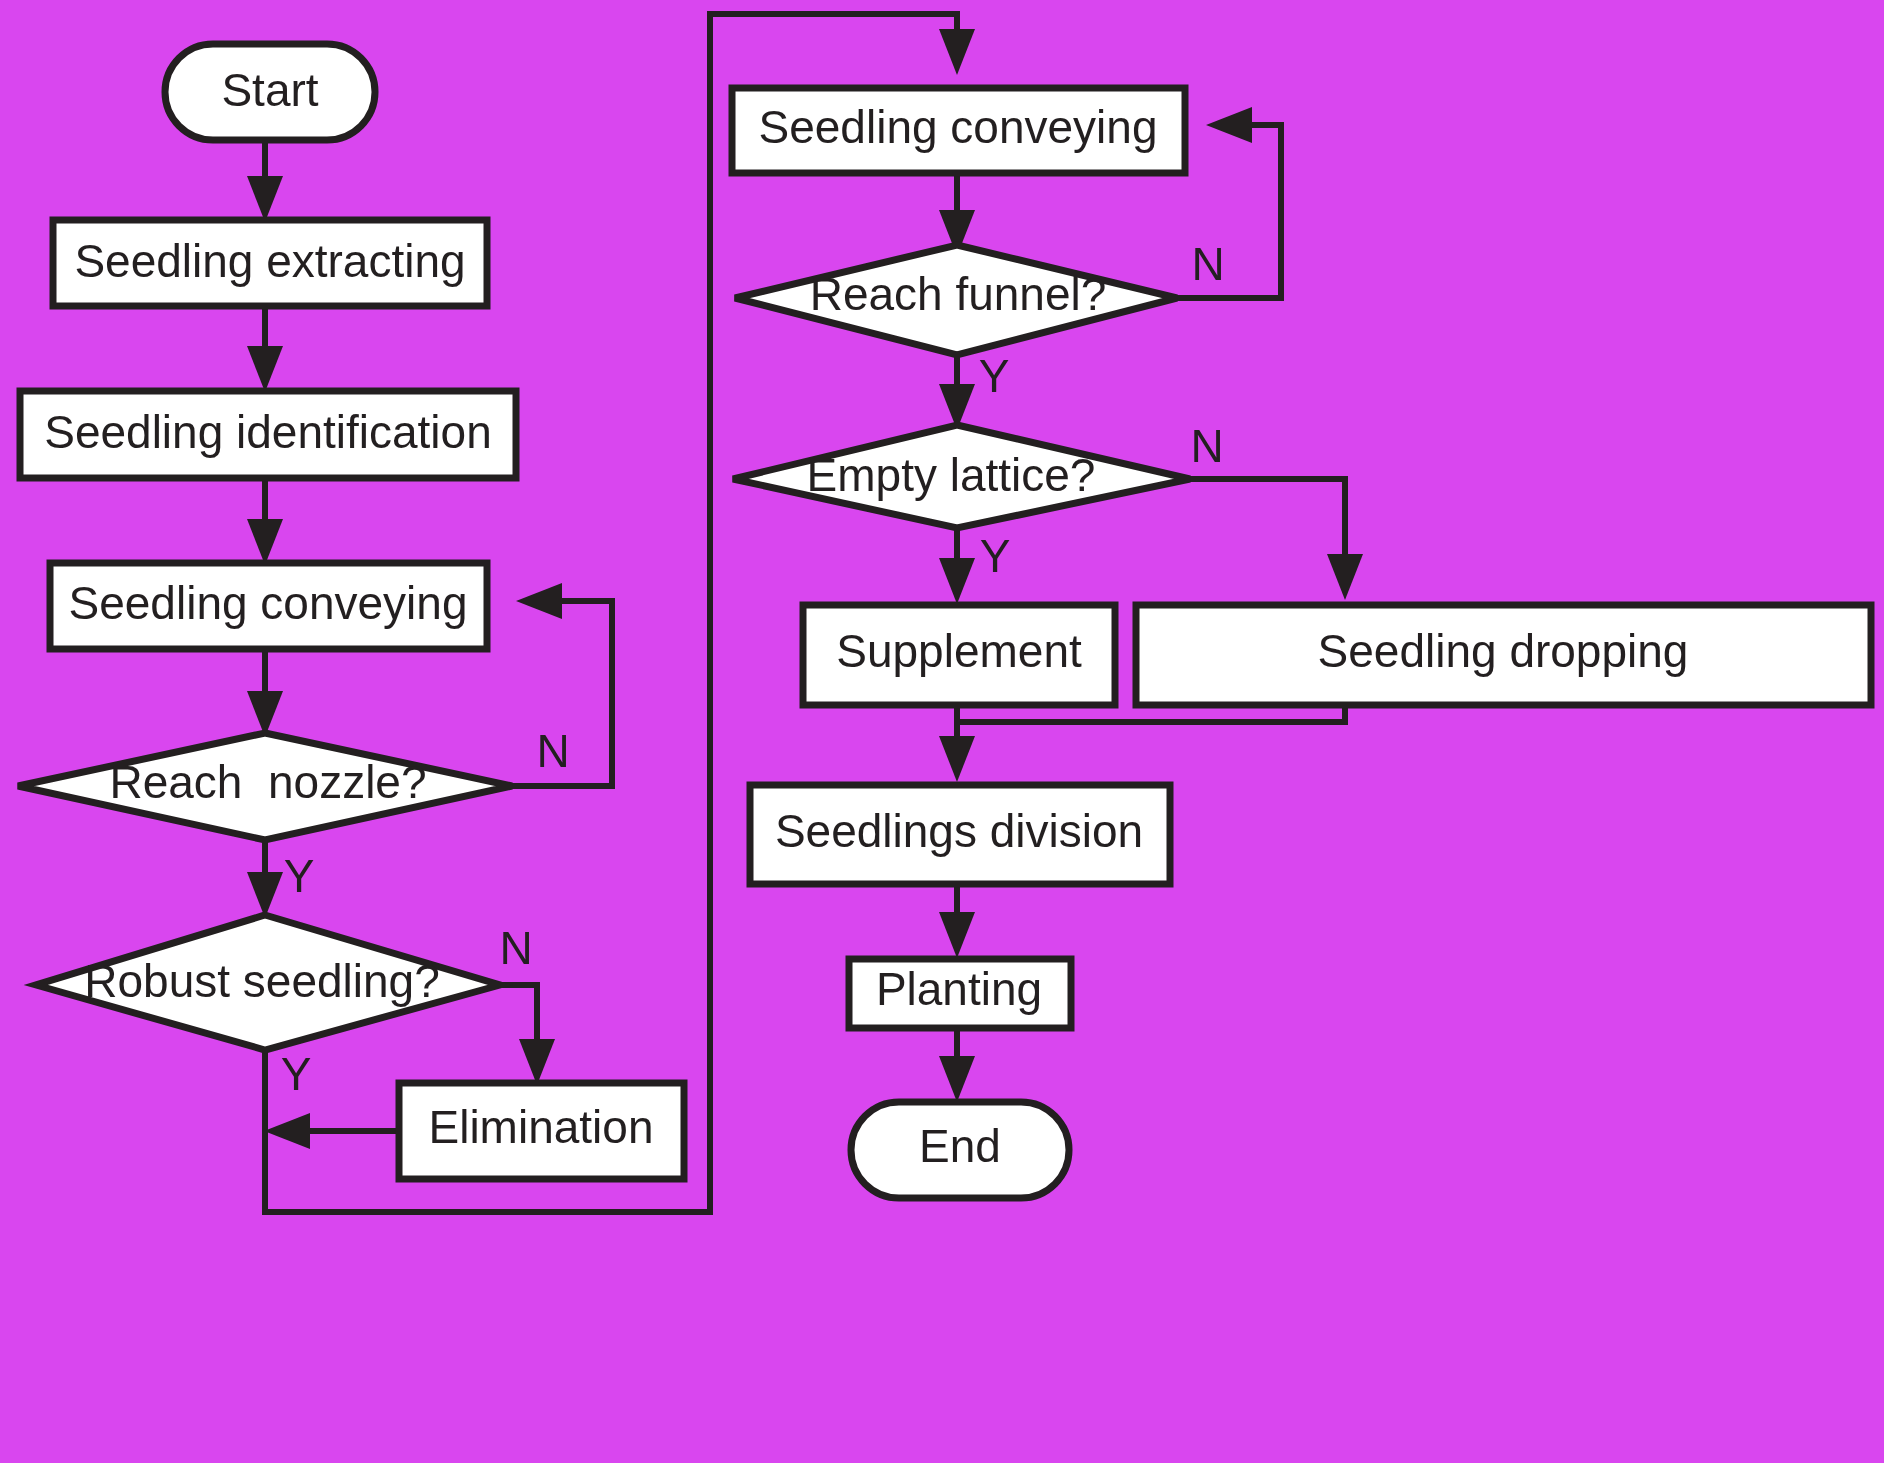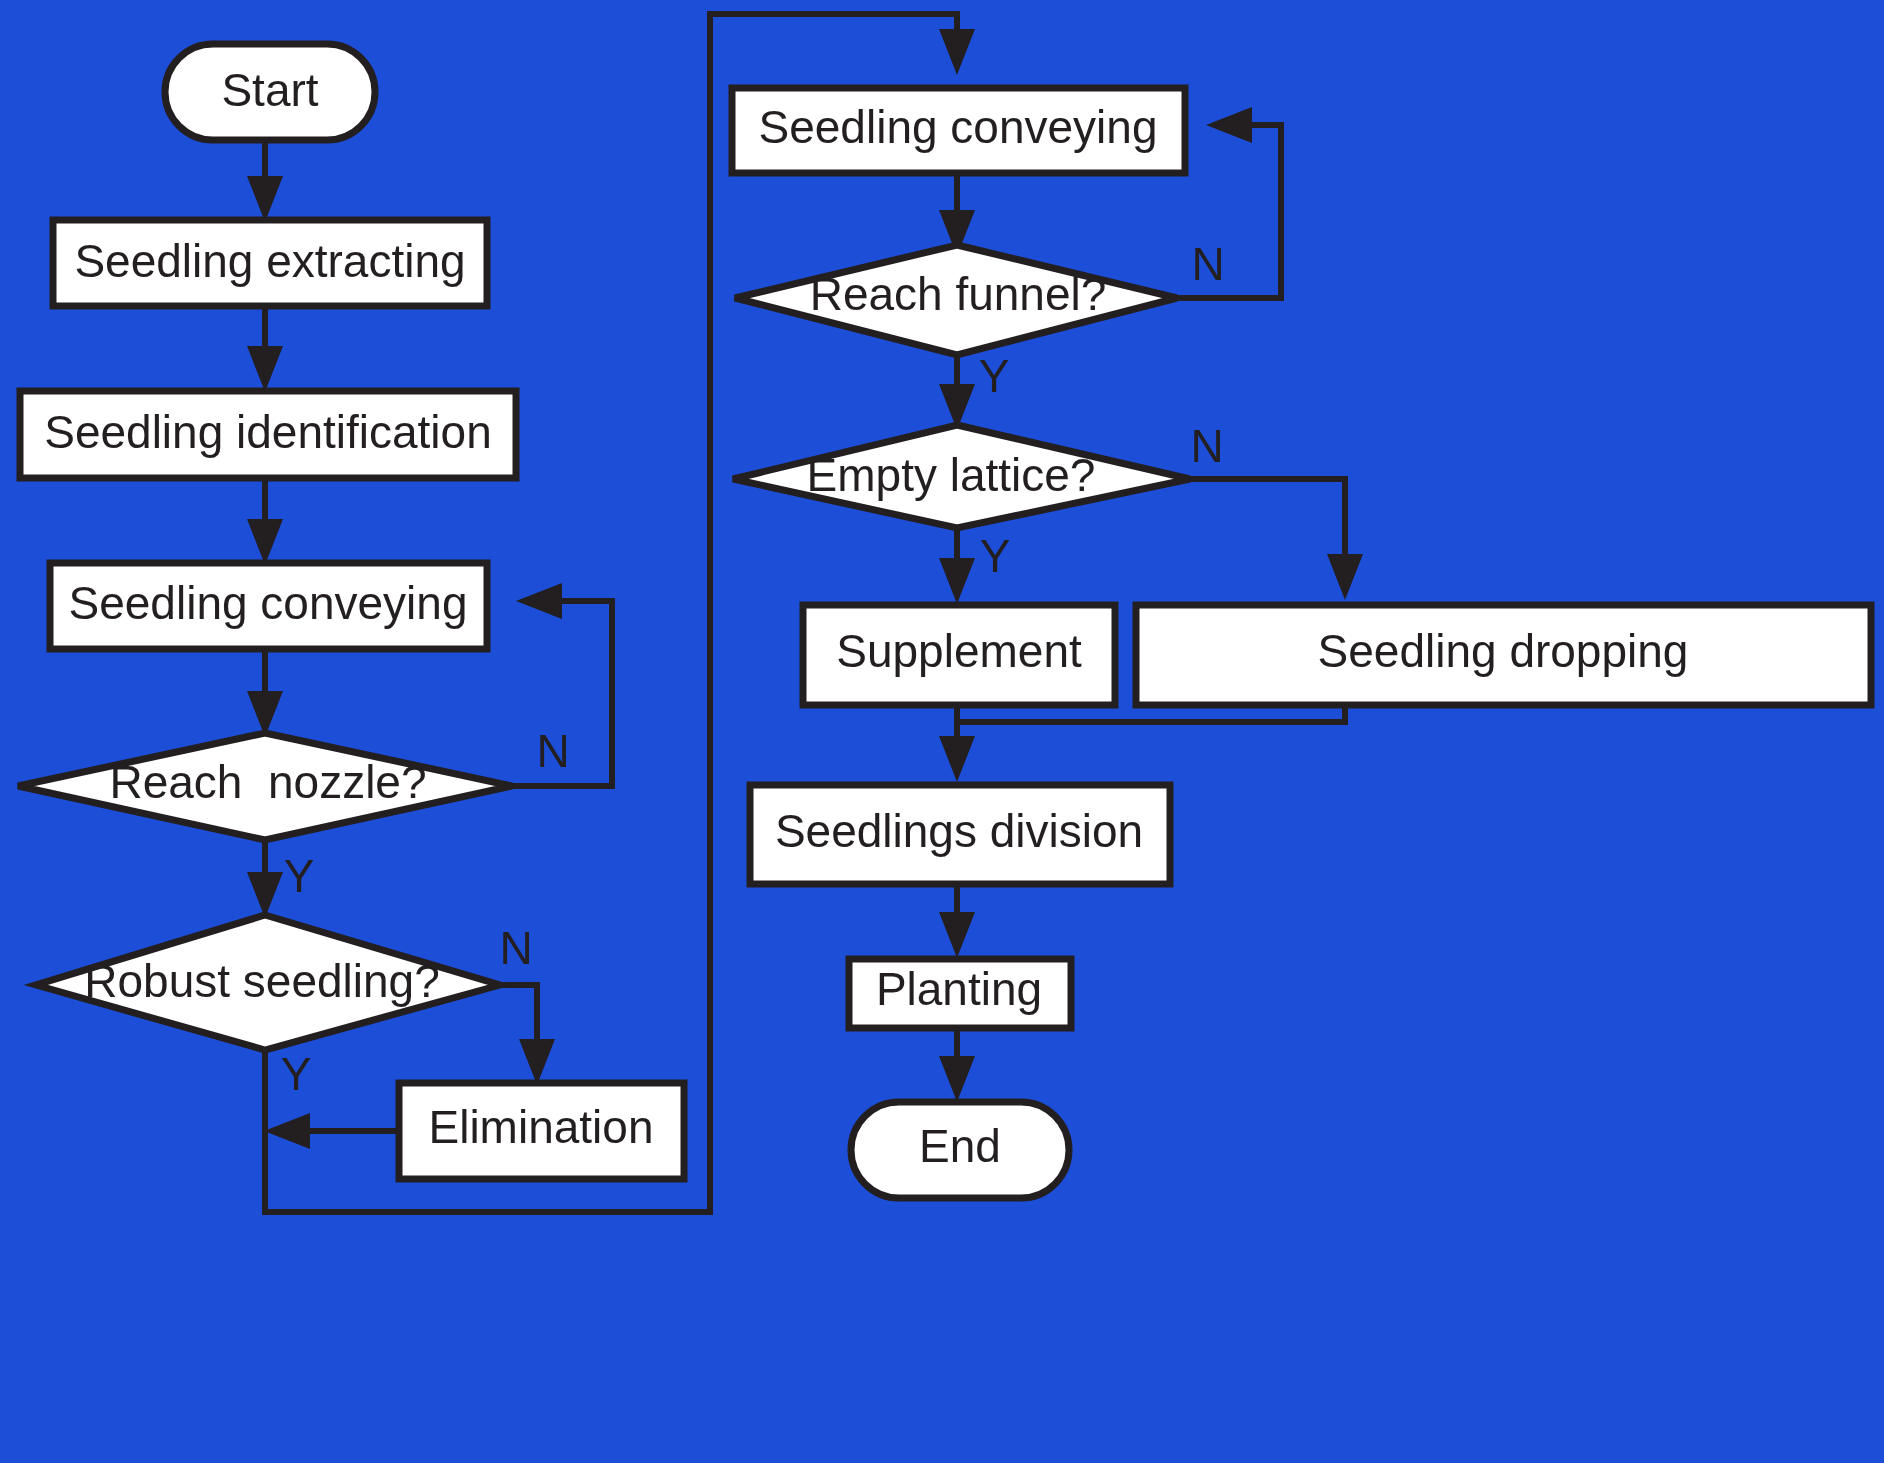--- a/index.html
+++ b/index.html
@@ -4,21 +4,21 @@
 <style>
   html, body {
     margin: 0;
     padding: 0;
     background: #ffffff;
   }
   #chart-root {
     position: relative;
     width: 1884px;
     height: 1463px;
-    background: #1d4ed8;
+    background: #d946ef;
     font-family: "Liberation Sans", sans-serif;
     overflow: hidden;
   }
   svg.flow {
     display: block;
     width: 1884px;
     height: 1463px;
   }
   .node-shape {
     fill: #ffffff;

